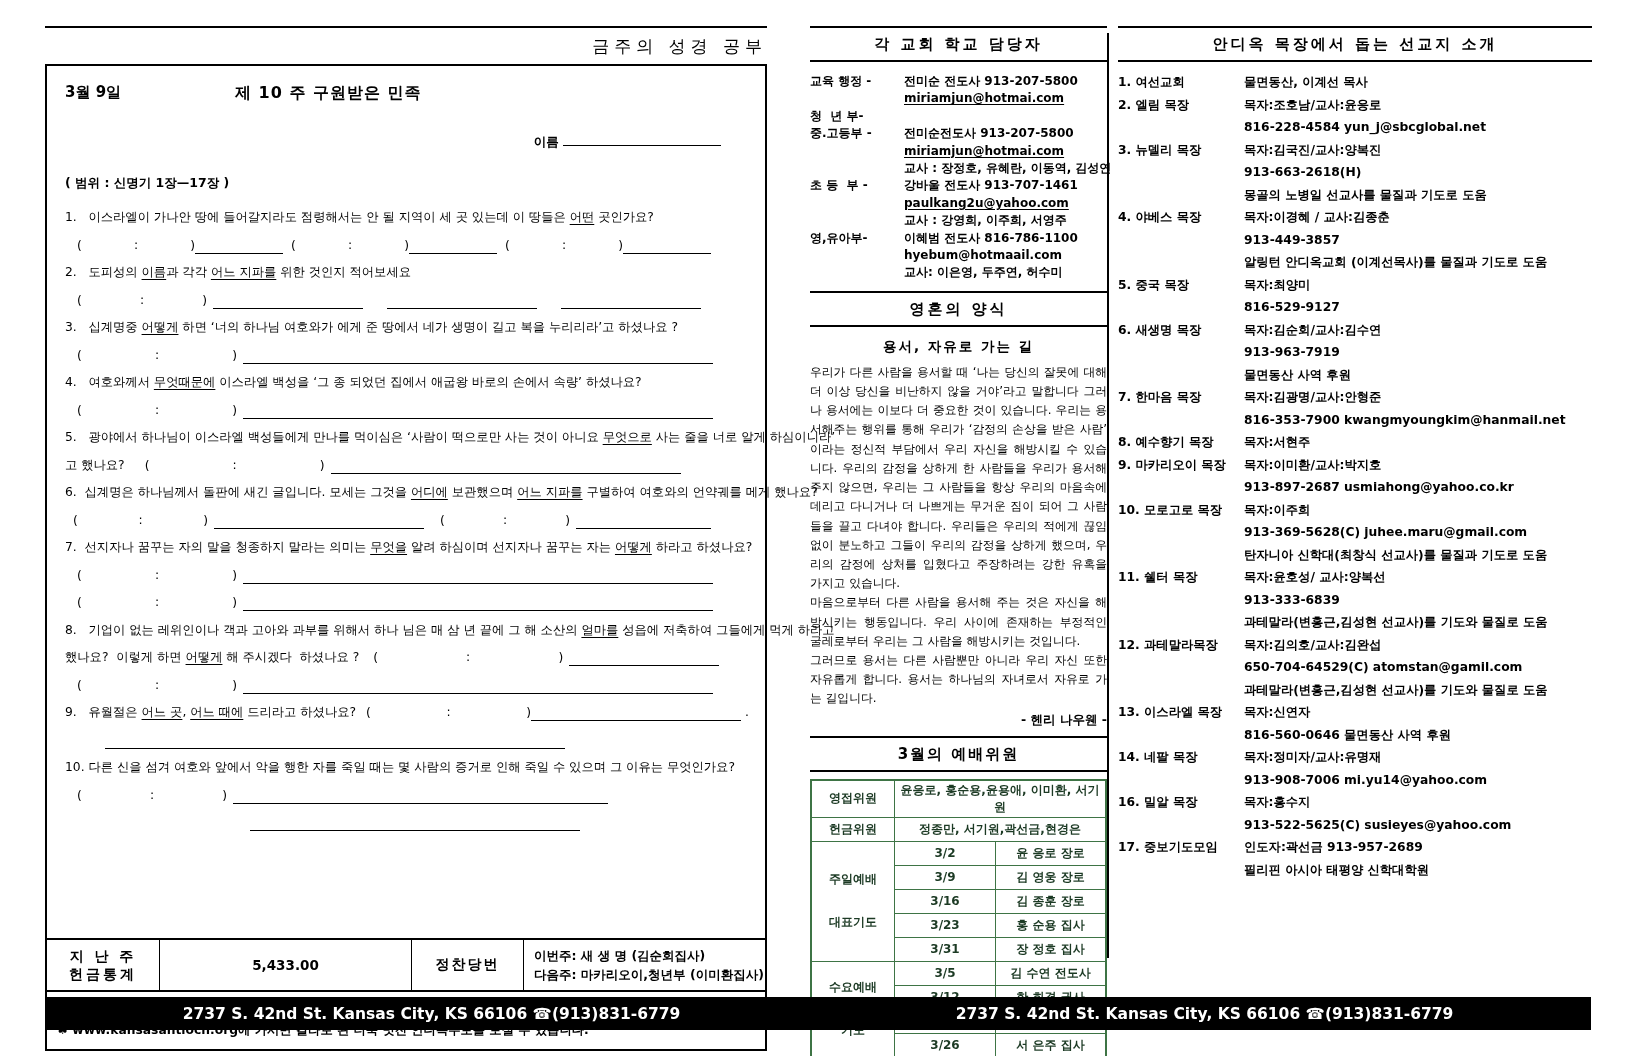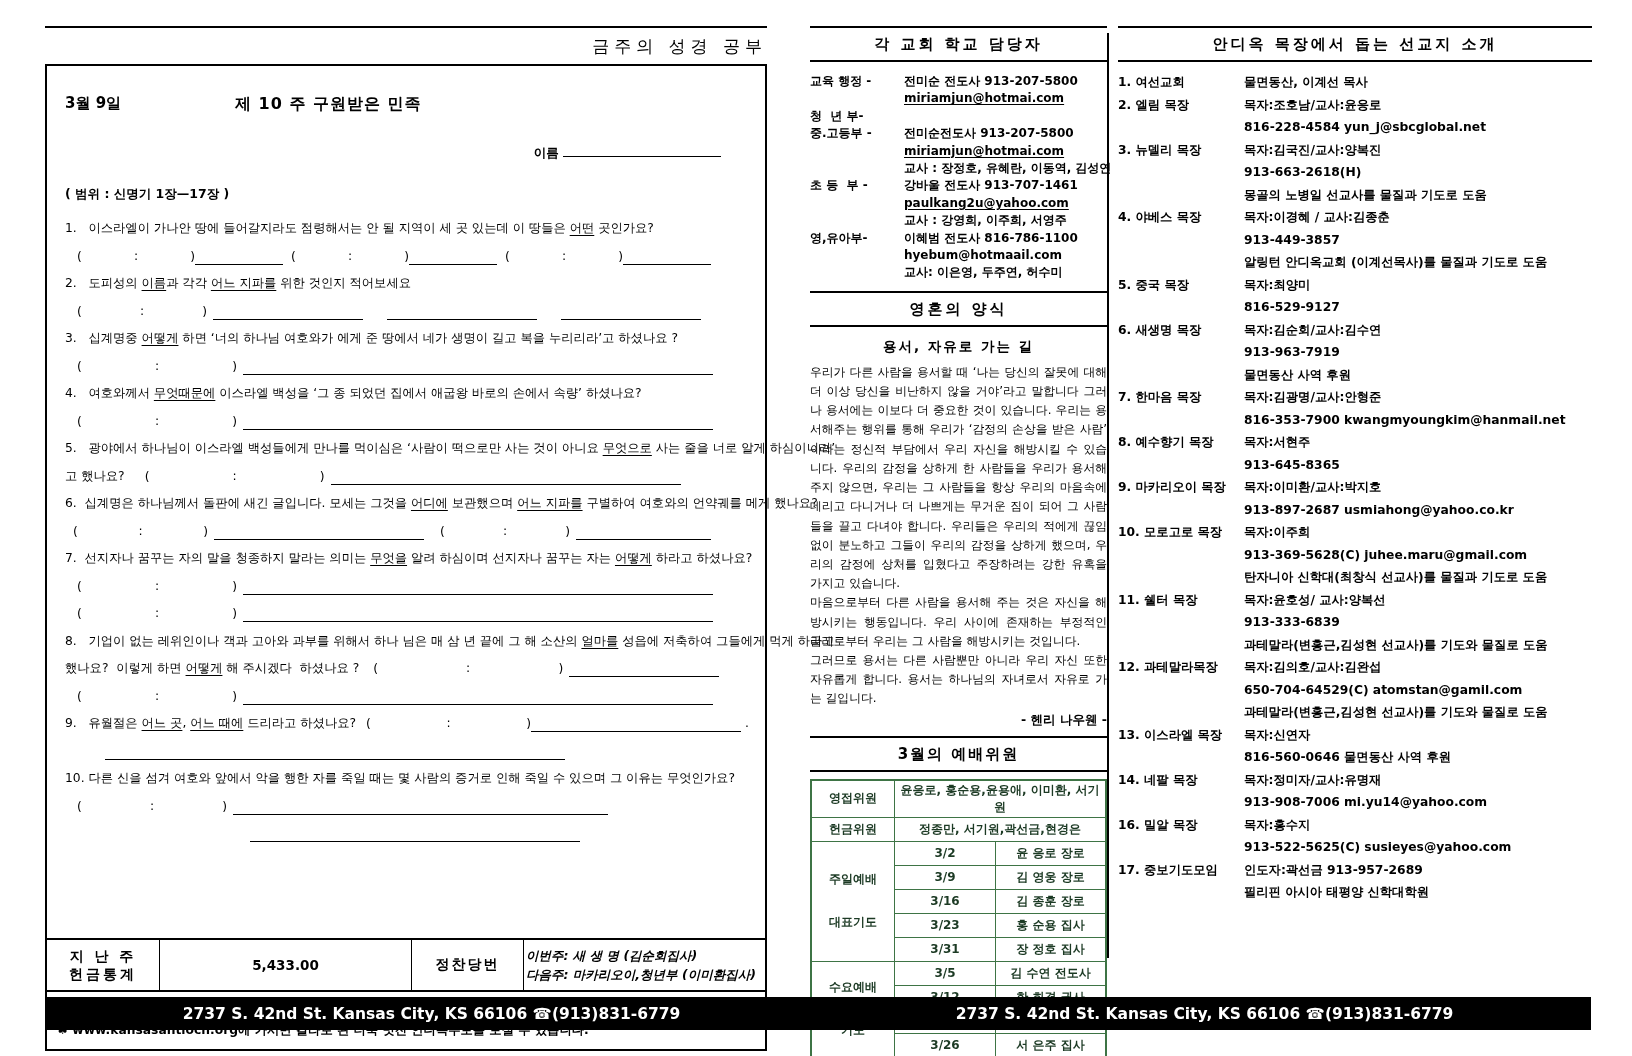--- a/index.html
+++ b/index.html
@@ -5,21 +5,21 @@
   html,body{margin:0;padding:0;}
   body{
     width:1632px;height:1056px;position:relative;background:#ffffff;
     font-family:"DejaVu Sans","Liberation Sans",sans-serif;color:#000;
     overflow:hidden;
   }
   
   .left-page{position:absolute;left:45px;top:26px;width:722px;}
   .lp-header{border-top:2.5px solid #000;text-align:right;font-weight:normal;
     font-size:17px;padding:7px 0 6px;letter-spacing:5px;}
-  .lp-box{border:2.5px solid #000;padding:12px 18px;height:876px;box-sizing:border-box;}
+  .lp-box{border:2.5px solid #000;padding:1px 18px;height:876px;box-sizing:border-box;}
   .lp-titlerow{display:flex;margin-top:16px;font-weight:bold;}
   .lp-date{font-size:15px;width:170px;flex:none;}
   .lp-lesson{font-size:16px;letter-spacing:1px;}
   .lp-name{text-align:right;margin-top:28px;font-size:12.5px;font-weight:bold;padding-right:26px;}
   .name-blank{display:inline-block;width:158px;border-bottom:1.5px solid #000;height:13px;vertical-align:baseline;}
   .lp-scope{margin-top:24px;font-size:12.5px;font-weight:bold;}
   #questions{margin-top:15px;font-size:12.3px;}
   .q{margin-bottom:3px;}
   .q-line{display:flex;align-items:flex-end;white-space:pre;margin-bottom:8.5px;min-height:19px;}
   .seg-text{line-height:17px;}
@@ -28,21 +28,21 @@
   .blank{border-bottom:1.4px solid #000;height:15px;flex:none;}
   .gap{height:1px;flex:none;}
   .lp-offering{display:grid;grid-template-columns:112px 252px 112px 1fr;
     border:2.5px solid #000;border-top:none;height:52px;box-sizing:border-box;}
   .off-cell{display:flex;flex-direction:column;align-items:center;justify-content:center;
     border-left:1.8px solid #000;font-weight:bold;}
   .off-cell:first-child{border-left:none;}
   .off-label{font-size:14px;letter-spacing:3px;line-height:18px;}
   .off-amount{font-size:13.5px;}
   .off-duty{font-size:14px;letter-spacing:2px;}
-  .off-weeks{align-items:flex-start;padding-left:2px;font-size:12.5px;line-height:19px;font-style:italic;}
+  .off-weeks{align-items:flex-start;padding-left:10px;font-size:12.5px;line-height:19px;}
   .lp-notes{border:2.5px solid #000;border-top:none;padding:7px 10px 8px;
     font-size:12.3px;font-weight:bold;line-height:21px;}
   
   .footer-bar{position:absolute;left:45px;top:997px;width:1546px;height:33px;background:#000;
     color:#fff;display:flex;font-weight:bold;font-size:15.5px;}
   .footer-half{flex:1;display:flex;align-items:center;justify-content:center;white-space:nowrap;}
   
   .mid-col{position:absolute;left:810px;top:26px;width:297px;}
   .rule-header{border-top:2px solid #000;border-bottom:2px solid #000;text-align:center;
     font-weight:bold;font-size:15px;padding:7px 0 6px;letter-spacing:3px;}
@@ -318,21 +318,20 @@
           <span class="m-name">7. 한마음 목장</span>
           <span class="m-detail">목자:김광명/교사:안형준</span>
         </div>
         <div class="m-rest">816-353-7900 kwangmyoungkim@hanmail.net</div>
       </div>
       <div class="mission">
         <div class="m-first">
           <span class="m-name">8. 예수향기 목장</span>
           <span class="m-detail">목자:서현주</span>
         </div>
-        <div class="m-rest">913-645-8365</div>
       </div>
       <div class="mission">
         <div class="m-first">
           <span class="m-name">9. 마카리오이 목장</span>
           <span class="m-detail">목자:이미환/교사:박지호</span>
         </div>
         <div class="m-rest">913-897-2687 usmiahong@yahoo.co.kr</div>
       </div>
       <div class="mission">
         <div class="m-first">

